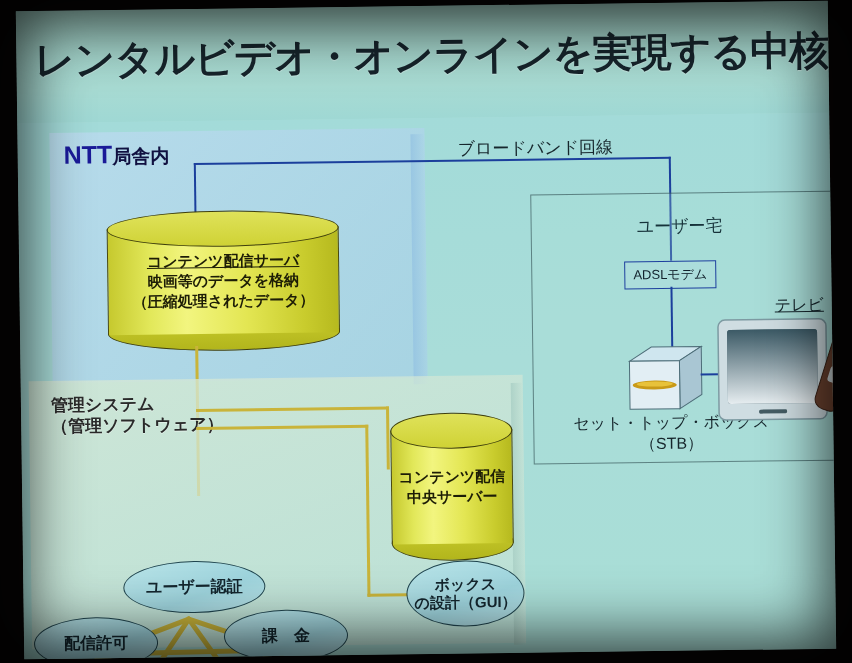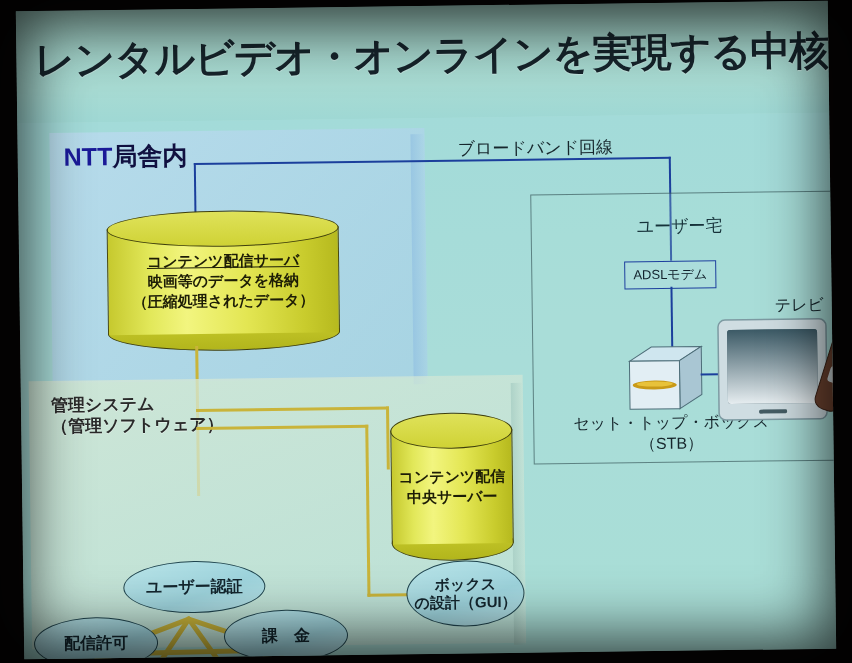--- a/index.html
+++ b/index.html
@@ -31,21 +31,21 @@
      background:linear-gradient(180deg,#a3dbd9 0%,#a9ddd9 45%,#a9ded6 100%);}
 
   
   .ntt-panel{position:absolute;left:32px;top:10px;width:375px;height:250px;
      background:linear-gradient(135deg,rgba(186,219,238,.85),rgba(166,206,232,.62));}
   .ntt-panel-edge{position:absolute;left:393px;top:16px;width:14px;height:250px;
      background:linear-gradient(90deg,rgba(150,196,226,.85),rgba(173,214,232,.25));}
 
   .ntt-label{position:absolute;left:46px;top:18px;font-size:25px;font-weight:bold;
      color:#1a1a98;white-space:nowrap;}
-  .ntt-label .sub{font-size:25px;color:#101040;font-weight:bold;}
+  .ntt-label .sub{font-size:19px;color:#101040;font-weight:bold;}
 
   
   .mgmt-panel{position:absolute;left:8px;top:258px;width:494px;height:268px;
      background:linear-gradient(160deg,rgba(214,232,214,.80),rgba(196,226,214,.62));}
   .mgmt-panel-edge{position:absolute;left:490px;top:266px;width:12px;height:262px;
      background:linear-gradient(90deg,rgba(168,206,196,.8),rgba(196,226,214,.2));}
   .mgmt-label{position:absolute;left:30px;top:272px;font-size:17px;font-weight:bold;
      color:#2a2a2a;line-height:1.25;white-space:nowrap;text-shadow:0 1px 0 rgba(255,255,255,.4);}
 
   
@@ -146,21 +146,21 @@
         <ellipse cx="29" cy="39" rx="18" ry="2.6" fill="#e8c23a"></ellipse>
       </svg>
     </div>
     <div class="lbl" style="left:540px;top:298px;font-size:16px;text-align:center;width:220px;line-height:1.3;">
       <span>セット・トップ・ボックス</span><br>
       <span>（STB）</span>
     </div>
 
     <div class="ln" style="left:680px;top:259px;width:57px;height:2px;"></div>
 
-    <div class="lbl" style="left:755px;top:182px;font-size:16px;">テレビ</div>
+    <div class="lbl" style="left:755px;top:182px;font-size:16px;text-decoration:underline;">テレビ</div>
     <svg width="160" height="130" style="left:690px;top:200px;position:absolute;">
       <rect x="8" y="6" width="108" height="100" rx="7" fill="#cfdde2" stroke="#7d9aa2" stroke-width="1.5"></rect>
       <rect x="17" y="16" width="90" height="74" rx="3" fill="#46636e"></rect>
       <linearGradient id="scr" x1="0" y1="0" x2="0" y2="1">
         <stop offset="0" stop-color="#3c5a66"></stop>
             <stop offset="1" stop-color="#e6edf0"></stop>
       </linearGradient>
       <rect x="17" y="16" width="90" height="74" rx="3" fill="url(#scr)"></rect>
       <rect x="48" y="96" width="28" height="4" rx="1.5" fill="#445c64"></rect>
       <g transform="rotate(18 128 70)">

